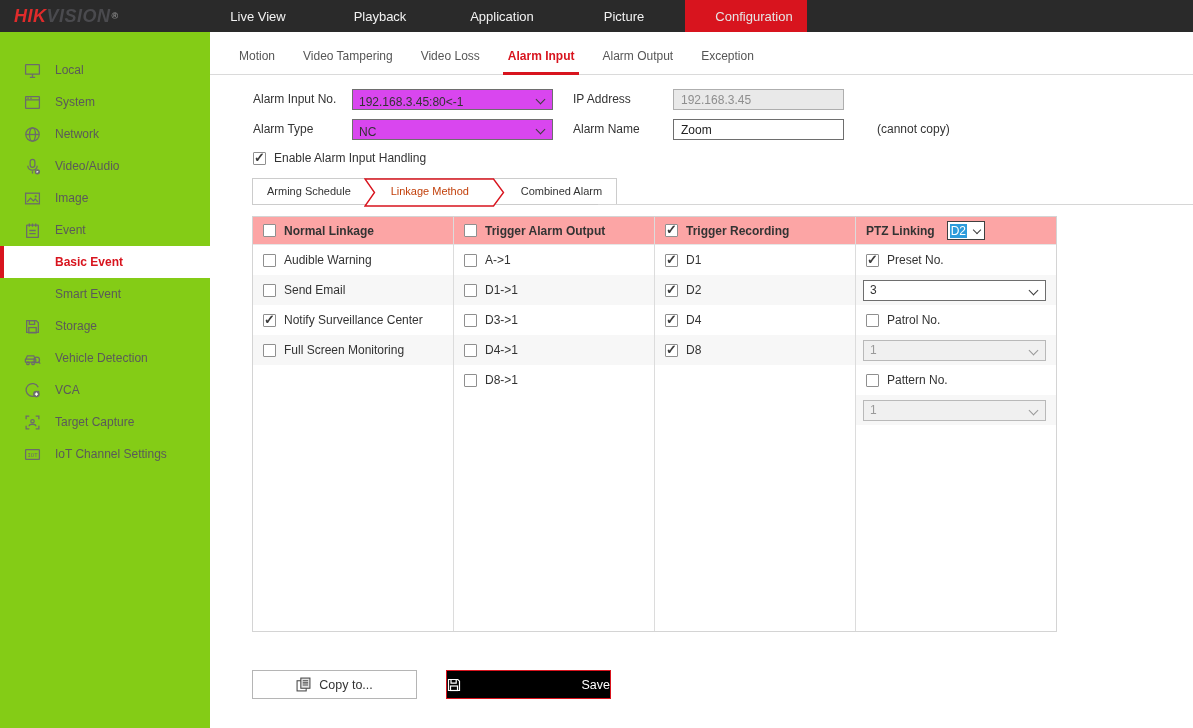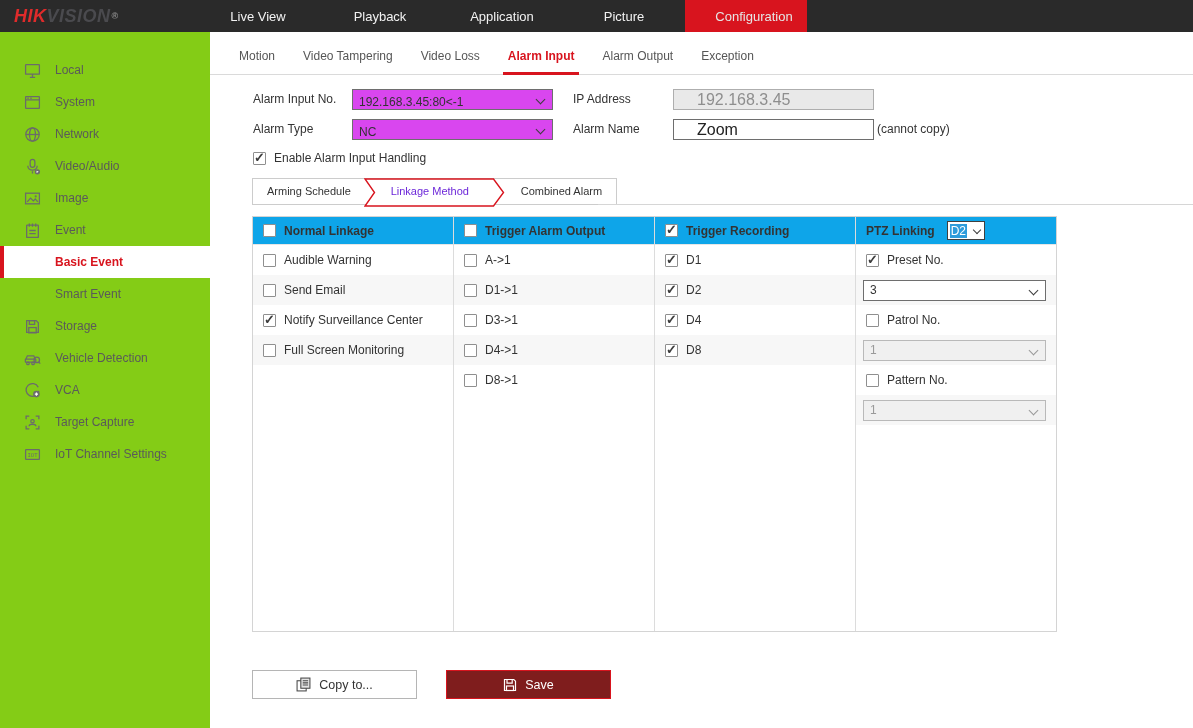--- a/index.html
+++ b/index.html
@@ -41,69 +41,69 @@
   .tab.active::after { content:""; position:absolute; left:9px; right:9px; bottom:-1px;
     height:3px; background:#d8141e; }
 
   
   .flabel { position:absolute; width:110px; line-height:21px; color:#333; }
   .fsel { position:absolute; width:201px; height:21px; border:1px solid #6e6e6e; background:#d946ef;
     display:flex; align-items:flex-end; padding:0 20px 0 6px; cursor:pointer; }
   .chev { position:absolute; right:8px; top:6px; width:7px; height:7px;
     border-right:1.5px solid #3c3c3c; border-bottom:1.5px solid #3c3c3c;
     transform:rotate(45deg); pointer-events:none; }
-  .finput { position:absolute; width:201px; height:21px; border:1px solid #6e6e6e;
-    padding:0 23px; font-family:"Liberation Sans", sans-serif; font-size:16px; color:#222; }
+  .finput { position:absolute; width:171px; height:21px; border:1px solid #6e6e6e;
+    padding:0 7px; font-family:"Liberation Sans", sans-serif; font-size:12px; color:#222; }
   .finput:disabled { background:#e9e9e9; border-color:#aeaeae; color:#8e8e8e; }
   .fnote { position:absolute; line-height:21px; color:#333; }
 
   
   .cb { width:13px; height:13px; border:1px solid #8f8f8f; background:#fff; border-radius:1px;
     position:relative; flex:none; }
   [data-checked="true"] > .cb::after { content:"\2713"; position:absolute; left:0px; top:-3px;
     font-size:13px; font-weight:bold; color:#3d3d3d; }
   .enable-row { position:absolute; left:43px; top:119px; display:flex; align-items:center; gap:8px; cursor:pointer; }
 
   
   .subtabs { position:absolute; left:42px; top:146px; height:27px; display:flex;
     border:1px solid #ccc; background:#fff; }
   .stab { line-height:25px; padding:0 14px; color:#333; font-size:11px; cursor:pointer; }
   .stab.active { position:relative; width:130px; padding:0; text-align:center;
-    color:#6d28d9; }
+    color:#c2410c; }
   .stab.active .arrow { position:absolute; left:-1px; top:-1px; width:141px; height:29px; }
   .stab.active span { position:relative; z-index:1; }
   .stab.last { padding-left:26px; }
   .subtab-ext-line { position:absolute; left:388px; top:172px; width:595px; height:1px; background:#d6d6d6; }
 
   
   .tbl { position:absolute; left:42px; top:184px; width:805px; height:416px;
     border:1px solid #d4d4d4; display:flex; }
   .col { width:201px; border-right:1px solid #dcdcdc; display:flex; flex-direction:column; }
   .col.ptz { flex:1; border-right:none; }
-  .col-h { height:28px; background:#0ea5e9; border-bottom:1px solid #e6e6e6; flex:none;
+  .col-h { height:28px; background:#fca5a5; border-bottom:1px solid #e6e6e6; flex:none;
     display:flex; align-items:center; gap:8px; padding-left:10px; font-weight:bold; }
   .crow { height:30px; display:flex; align-items:center; gap:8px; padding-left:10px; cursor:pointer; }
   .rows .crow:nth-child(even) { background:#f7f7f7; }
   .crow.selrow { padding-left:7px; cursor:default; }
   .psel { position:relative; width:183px; height:21px; border:1px solid #6e6e6e; background:#fff;
     display:flex; align-items:center; padding:0 20px 0 6px; cursor:pointer; }
   .psel.disabled { background:#f0f0f0; border-color:#b9b9b9; color:#9a9a9a; }
   .psel.disabled .chev { border-color:#9a9a9a; }
   .mini-select { position:relative; margin-left:4px; height:19px; min-width:37px;
     border:1px solid #3f3f3f; background:#fff; display:flex; align-items:center;
     padding:0 17px 0 2px; font-weight:normal; cursor:pointer; }
   .mini-select .chev { right:4px; top:5px; width:6px; height:6px; }
   .sel-val { background:#2e9cdb; color:#fff; padding:0 1px; }
 
   
   .btn { position:absolute; top:638px; width:165px; height:29px; display:flex;
     align-items:center; justify-content:center; gap:8px; font-family:"Liberation Sans", sans-serif;
     font-size:12.5px; cursor:pointer; }
   .btn.copy { left:42px; background:#fff; border:1px solid #b5b5b5; color:#333; }
-  .btn.save { left:236px; background:#7f1d1d; border:1px solid #d8141e; color:#fff; }
+  .btn.save { left:236px; background:#000000; border:1px solid #d8141e; color:#fff;justify-content:space-between; }
 </style>
 </head>
 <body>
 
 <div class="topnav">
   <div class="logo">
       <span class="hik">HIK</span>
       <span class="vision">VISION</span>
       <span class="reg">®</span>
     </div>

